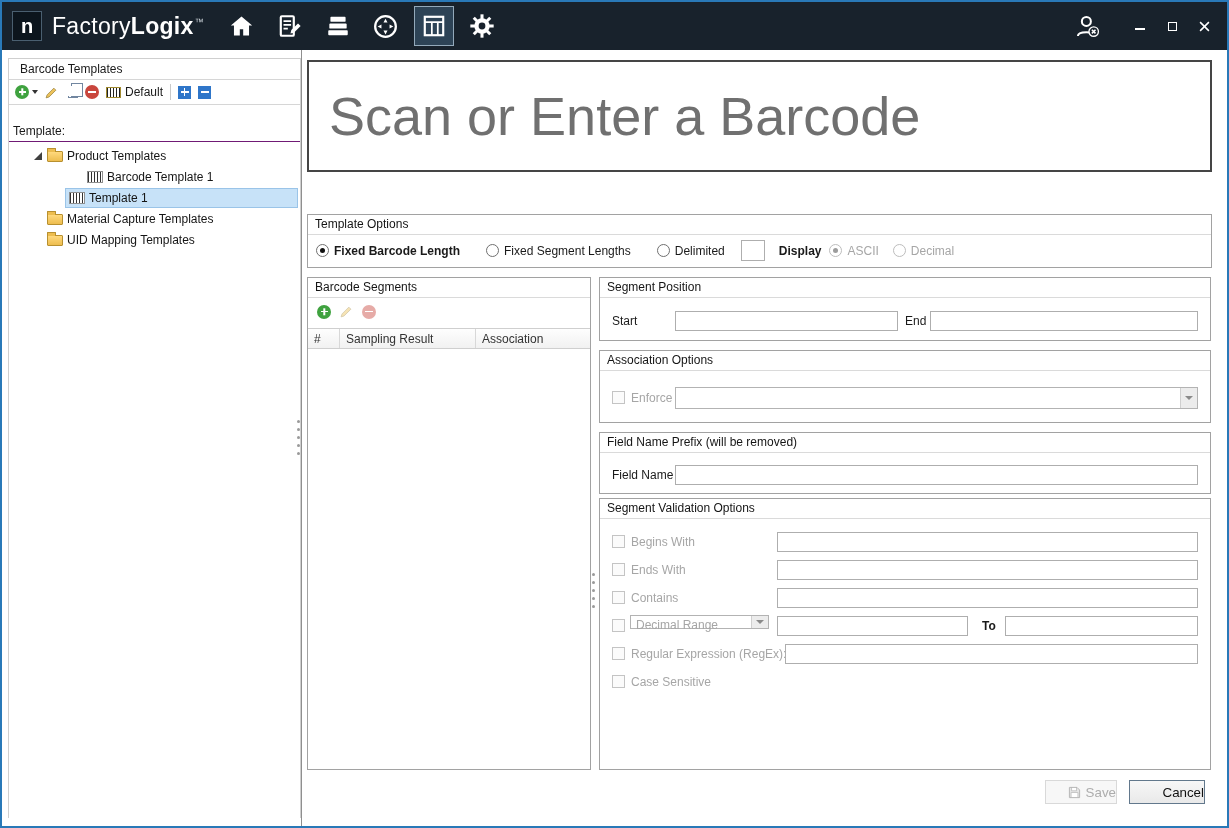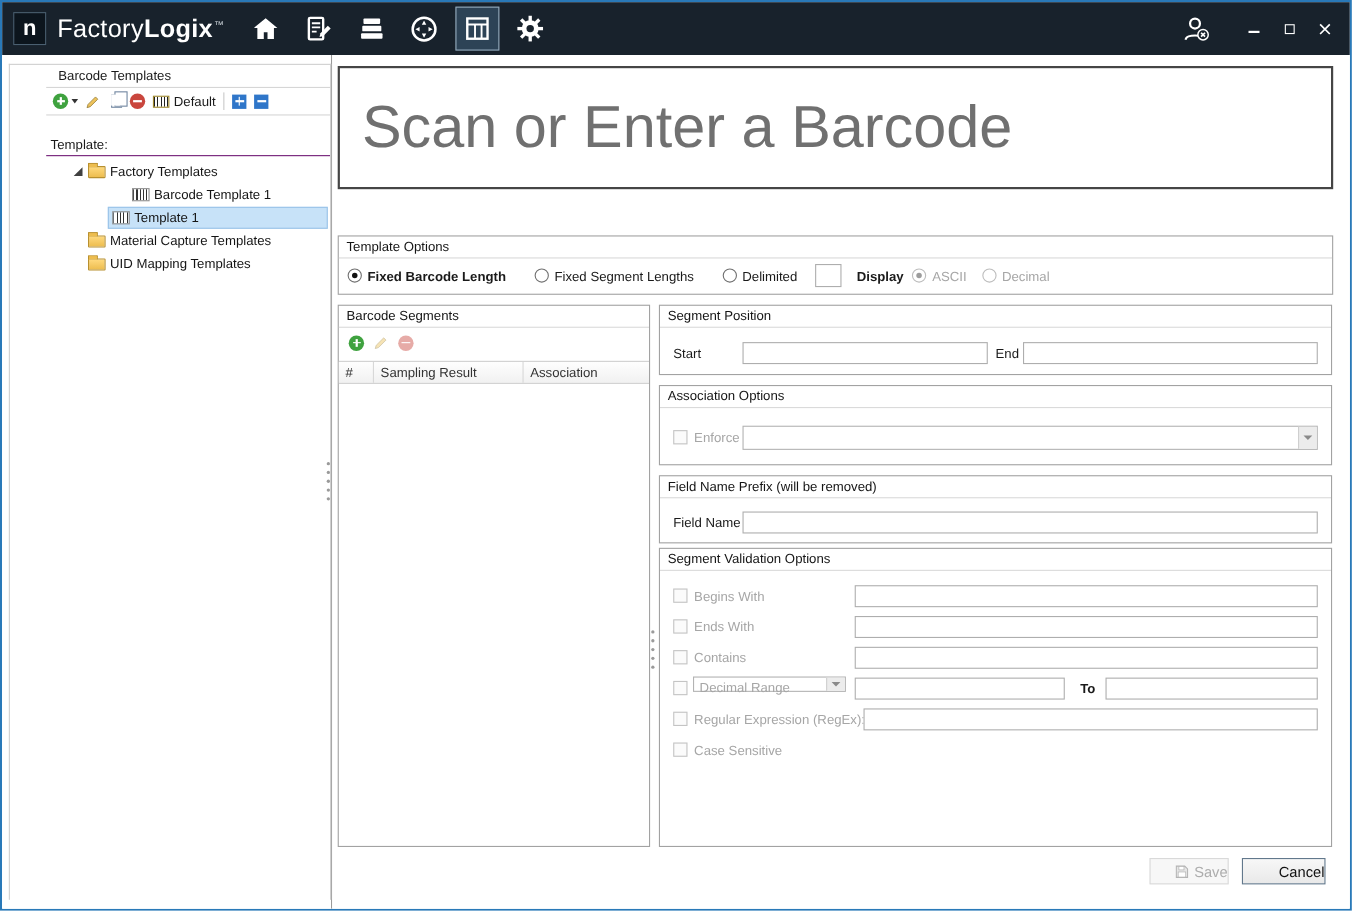--- a/index.html
+++ b/index.html
@@ -22,21 +22,21 @@
   .userbtn { margin-right:20px; display:flex; align-items:center; cursor:pointer; }
   .winbtn { width:26px; height:22px; display:flex; align-items:center; justify-content:center; margin-left:6px; cursor:pointer; }
   .minbar { width:10px; height:2px; background:#fff; margin-top:6px; }
   .maxsq { width:9px; height:9px; border:1px solid #fff; }
 
   
   .content { flex:1; display:flex; position:relative; background:#fff; }
 
   
   .sidebar { width:300px; flex:none; border-right:1px solid #8f8f8f; padding:8px 0 0 6px; background:#fff; }
-  .sb-box { height:calc(100% - 8px); border:1px solid #cfcfcf; border-bottom:none; display:flex; flex-direction:column; background:#fff;padding-left:33px; }
+  .sb-box { height:calc(100% - 8px); border:1px solid #cfcfcf; border-bottom:none; display:flex; flex-direction:column; background:#fff; }
   .sb-title { height:21px; line-height:21px; padding-left:11px; border-bottom:1px solid #d6d6d6; }
   .sb-toolbar { height:25px; display:flex; align-items:center; padding-left:6px; gap:7px; border-bottom:1px solid #d6d6d6; }
   .sb-template { height:21px; line-height:21px; padding-left:4px; border-bottom:1px solid #701a75;margin-top:16px; }
   .tree { flex:1; padding-top:3px; }
   .trow { height:21px; display:flex; align-items:center; cursor:pointer; }
   .tlabel { color:#151515; white-space:nowrap; }
   .tw { display:inline-block; width:8px; height:8px; margin-right:5px; position:relative; flex:none; }
   .tw.exp::before { content:""; position:absolute; left:0; bottom:0; border-left:8px solid transparent; border-bottom:8px solid #404040; }
   .fico { width:16px; height:11px; background:linear-gradient(#ffd97d,#edbd4f); border:1px solid #b8902f; border-radius:1px;
           position:relative; margin:2px 4px 0 0; display:inline-block; flex:none; }
@@ -221,21 +221,21 @@
             </span>
           <i class="vsep"></i>
           <span class="sq plus"></span>
           <span class="sq"></span>
         </div>
         <div class="sb-template">Template:</div>
         <div class="tree">
           <div class="trow" style="padding-left:25px">
             <i class="tw exp"></i>
             <i class="fico"></i>
-            <span class="tlabel">Factory Templates</span>
+            <span class="tlabel">Product Templates</span>
           </div>
           <div class="trow" style="padding-left:78px">
             <i class="bico"></i>
             <span class="tlabel">Barcode Template 1</span>
           </div>
           <div class="trow" style="padding-left:56px">
             <span class="sel">
               <i class="bico"></i>
               <span class="tlabel">Template 1</span>
             </span>

